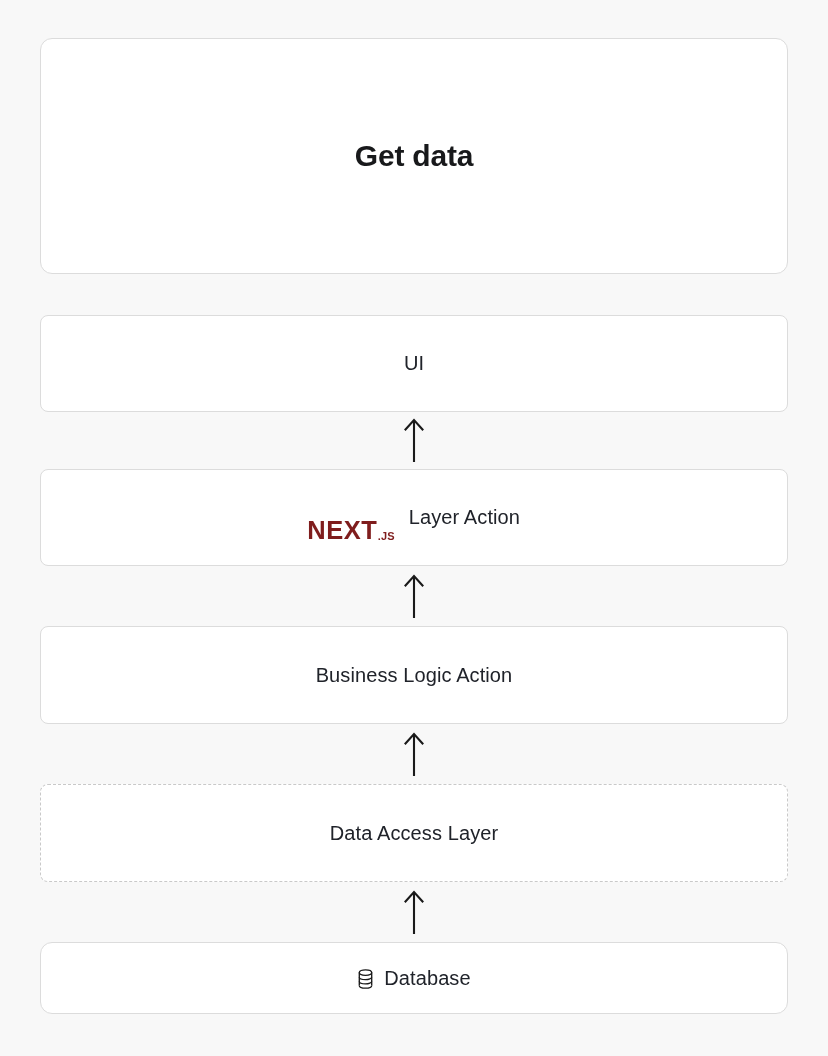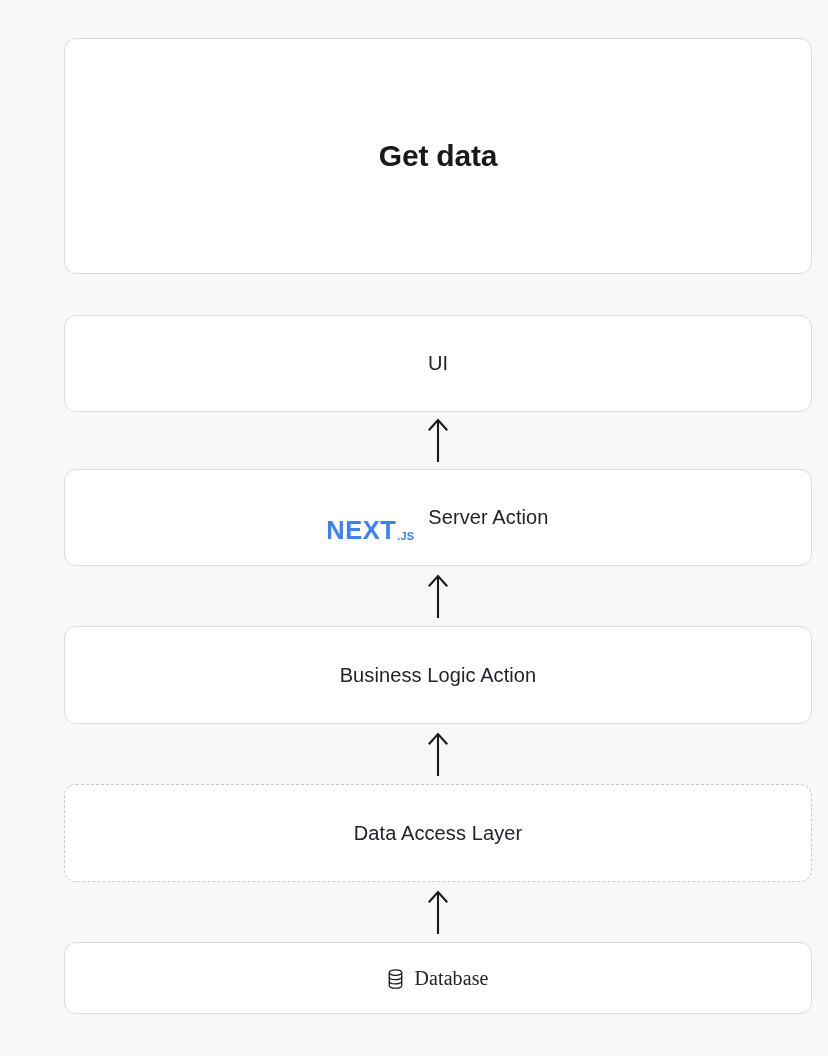--- a/index.html
+++ b/index.html
@@ -14,21 +14,21 @@
     font-family: "Liberation Sans", sans-serif;
     -webkit-font-smoothing: antialiased;
     overflow: hidden;
   }
 
   .diagram {
     position: relative;
     width: 828px;
     height: 1056px;
     box-sizing: border-box;
-    padding: 38px 40px 42px 64px;
+    padding: 38px 40px 42px 40px;
     display: flex;
     flex-direction: column;
     align-items: stretch;
   }
 
   
   .node {
     box-sizing: border-box;
     width: 748px;
     background: #ffffff;
@@ -46,22 +46,22 @@
 
   .node--dashed {
     border-style: dashed;
     border-color: #c9c9c9;
     border-width: 1.5px;
     text-align: right;
   }
 
   
   .node--hero   { height: 242px; }
-  .node--row    { height: 100px; }
-  .node--db     { height: 74px; font-family: Liberation Serif, serif; }
+  .node--row    { height: 100px; border-radius: 8px; }
+  .node--db     { height: 74px; }
 
   .hero-label {
     font-size: 30px;
     font-weight: 700;
     color: #18191b;
     letter-spacing: -0.2px;
   }
 
   
   .connector {
@@ -81,21 +81,21 @@
   }
 
   
   .gap-hero  { height: 42px; }
 
   
   .nextjs-mark {
     display: inline-flex;
     align-items: baseline;
     margin-right: 14px;
-    color: #3b82f6;
+    color: #7f1d1d;
     white-space: nowrap;
   }
   .nextjs-mark .mark-word {
     font-size: 25px;
     font-weight: 700;
     letter-spacing: 0.5px;
     font-family: "Liberation Sans", sans-serif;
     transform: scaleX(1.02);
   }
   .nextjs-mark .mark-suffix {
@@ -148,21 +148,21 @@
       <polyline points="4.5,12.5 13,3 21.5,12.5" fill="none" stroke="#1a1a1a" stroke-width="2.1" stroke-linecap="square" stroke-linejoin="miter"></polyline>
     </svg>
   </div>
 
   <div class="node node--row">
     <span class="row-inline">
       <span class="nextjs-mark">
         <span class="mark-word">NEXT</span>
         <span class="mark-suffix">.JS</span>
       </span>
-      <span class="label-text">Server Action</span>
+      <span class="label-text">Layer Action</span>
     </span>
   </div>
 
   <div class="connector connector--a2">
     <svg class="arrow-svg" width="26" height="46" viewBox="0 0 26 46">
       <line x1="13" y1="45" x2="13" y2="3.5" stroke="#1a1a1a" stroke-width="2.1" stroke-linecap="butt"></line>
       <polyline points="4.5,12.5 13,3 21.5,12.5" fill="none" stroke="#1a1a1a" stroke-width="2.1" stroke-linecap="square" stroke-linejoin="miter"></polyline>
     </svg>
   </div>
 

